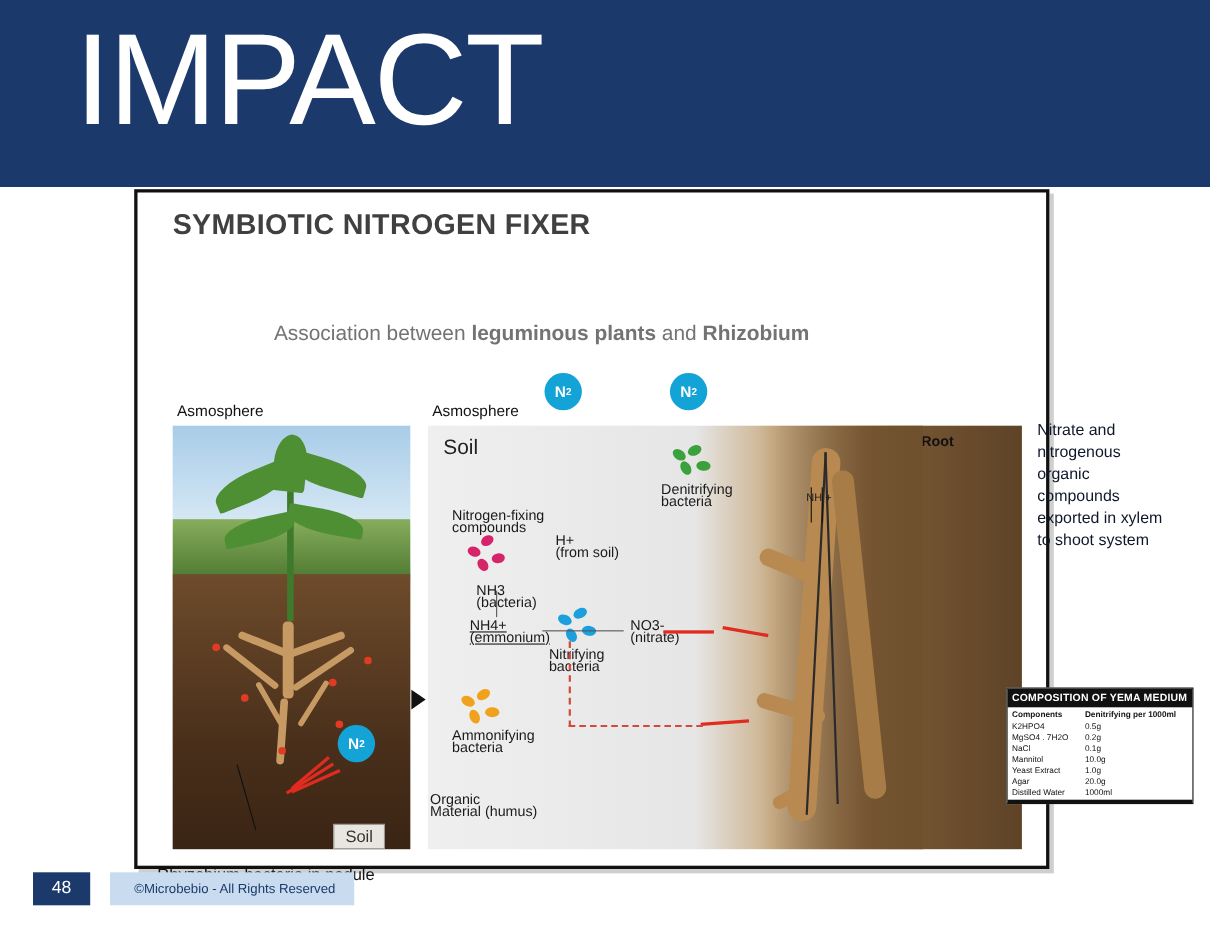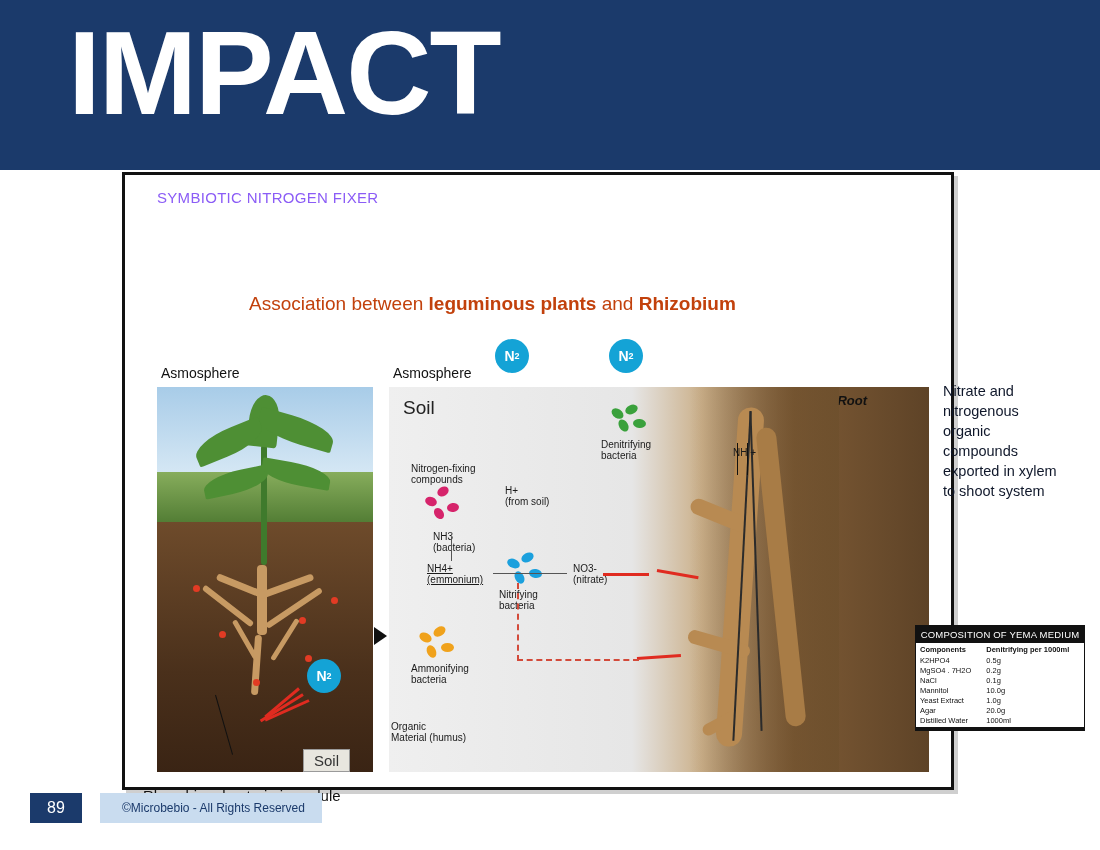--- a/index.html
+++ b/index.html
@@ -11,44 +11,44 @@
   }
   
   .header-band{
     position:absolute;left:0;top:0;width:1100px;height:170px;
     background:#1b3a6b;
   }
   .header-title{
     position:absolute;left:68px;top:14px;
     color:#ffffff;
     font-size:118px;
-    font-weight:bold;
+    font-weight:normal;
     letter-spacing:-2px;
     line-height:1.0;
     font-family:"Liberation Sans",sans-serif;
   }
   
   .content-frame{
     position:absolute;left:122px;top:172px;width:826px;height:612px;
     border:3px solid #111111;
     background:#ffffff;
     box-shadow:4px 4px 0 #cfcfcf;
   }
   .slide-heading{
     position:absolute;left:32px;top:14px;
-    color:#8b5cf6;
-    font-size:15px;font-weight:normal;letter-spacing:.3px;
+    color:#404040;
+    font-size:26px;font-weight:bold;letter-spacing:.3px;
   }
   .intro-line1{
     position:absolute;left:90px;top:62px;width:640px;
     color:#111111;font-size:19px;line-height:26px;
   }
   .intro-line2{
     position:absolute;left:124px;top:116px;width:660px;
-    color:#c2410c;font-size:19px;line-height:26px;
+    color:#737373;font-size:19px;line-height:26px;
   }
   .intro-line2 b{font-weight:bold;}
   
   .lbl-atm-left{position:absolute;left:36px;top:190px;font-size:14px;color:#111;}
   .lbl-atm-right{position:absolute;left:268px;top:190px;font-size:14px;color:#111;}
   
   .photo-left{
     position:absolute;left:32px;top:212px;width:216px;height:385px;
     overflow:hidden;
     background:linear-gradient(#bcd8ee 0%,#cfe3f2 22%,#9fc27a 24%,#6c9c46 33%,#6b4a2a 36%,#5a3a20 100%);
@@ -81,40 +81,40 @@
   .caption-left{
     position:absolute;left:18px;top:612px;font-size:15px;color:#111;
   }
   
   .diagram-right{
     position:absolute;left:264px;top:212px;width:540px;height:385px;
     overflow:hidden;
     background:linear-gradient(90deg,#efefef 0%,#e6e6e6 45%,#cbb08a 58%,#7d5a35 75%,#5e4327 100%);
   }
   .soil-word{position:absolute;left:14px;top:10px;font-size:19px;color:#222;}
-  .root-word{position:absolute;right:62px;top:6px;font-size:13px;font-weight:bold;color:#111;font-style:italic;}
-  .dgm-label{position:absolute;font-size:10px;color:#1a1a1a;line-height:11px;}
+  .root-word{position:absolute;right:62px;top:6px;font-size:13px;font-weight:bold;color:#111;}
+  .dgm-label{position:absolute;font-size:13px;color:#1a1a1a;line-height:11px;}
   .bact{position:absolute;border-radius:50%;}
   .connector{position:absolute;background:#555;height:1px;}
   .dashed-path{
     position:absolute;border-bottom:2px dashed #d34a3a;border-left:2px dashed #d34a3a;
   }
   .rootmass{position:absolute;background:#a97a47;border-radius:40%;}
   .side-note{
     position:absolute;left:818px;top:206px;width:120px;
     font-size:14.5px;line-height:20px;color:#0f172a;
   }
   
   .yema{
     position:absolute;left:790px;top:450px;width:168px;
     border:1px solid #111;background:#fff;
   }
   .yema-title{
-    background:#111;color:#fff;font-size:9.5px;font-weight:normal;
-    padding:3px 4px;text-align:center;letter-spacing:.2px;
+    background:#111;color:#fff;font-size:9.5px;font-weight:bold;
+    padding:3px 4px;text-align:left;letter-spacing:.2px;
   }
   .yema table{width:100%;border-collapse:collapse;}
   .yema th{
     font-size:7.5px;text-align:left;font-weight:bold;color:#111;
     padding:2px 4px 1px 4px;
   }
   .yema td{font-size:7.5px;color:#111;padding:0.5px 4px;}
   .yema td.val{text-align:left;}
   .yema-rule{height:3px;background:#111;margin-top:2px;}
   
@@ -312,14 +312,14 @@
           <td>Distilled Water</td>
           <td class="val">1000ml</td>
         </tr>
       </tbody>
     </table>
     <div class="yema-rule"></div>
   </div>
 
 </div>
 
-<div class="footer-num">89</div>
+<div class="footer-num">48</div>
 <div class="footer-bar">©Microbebio - All Rights Reserved</div>
 
 </body></html>

